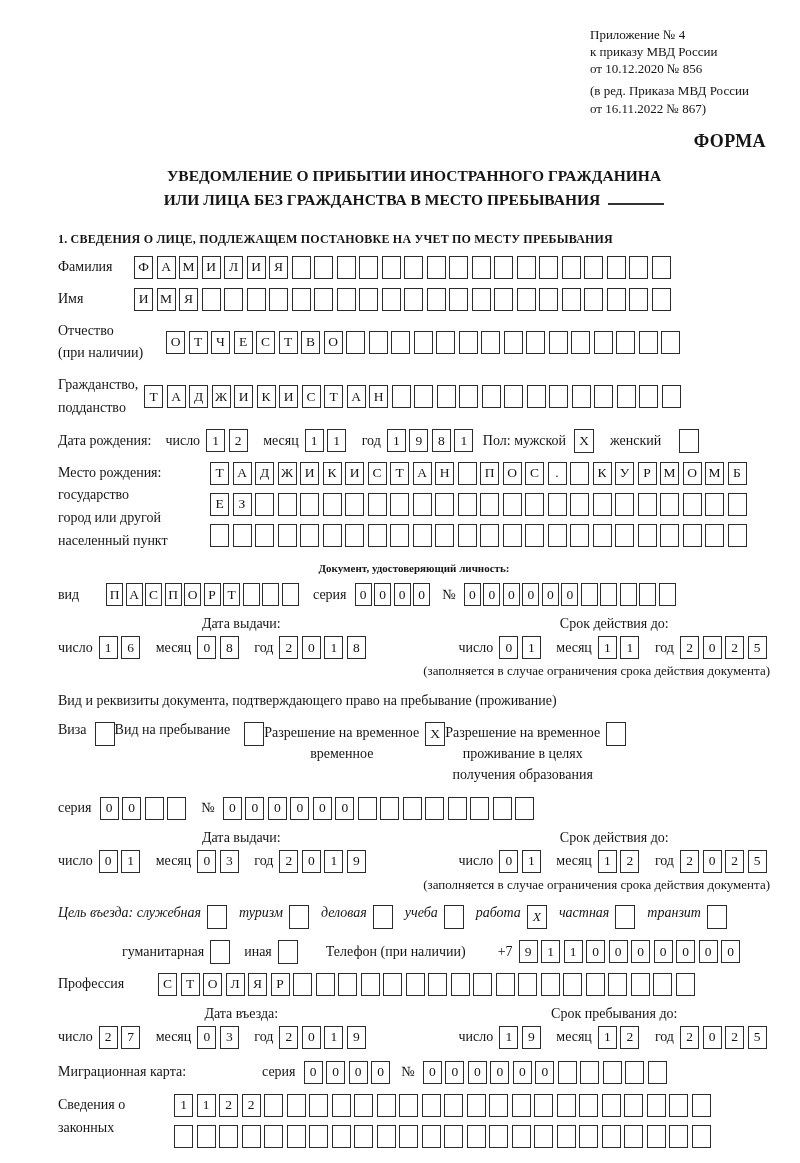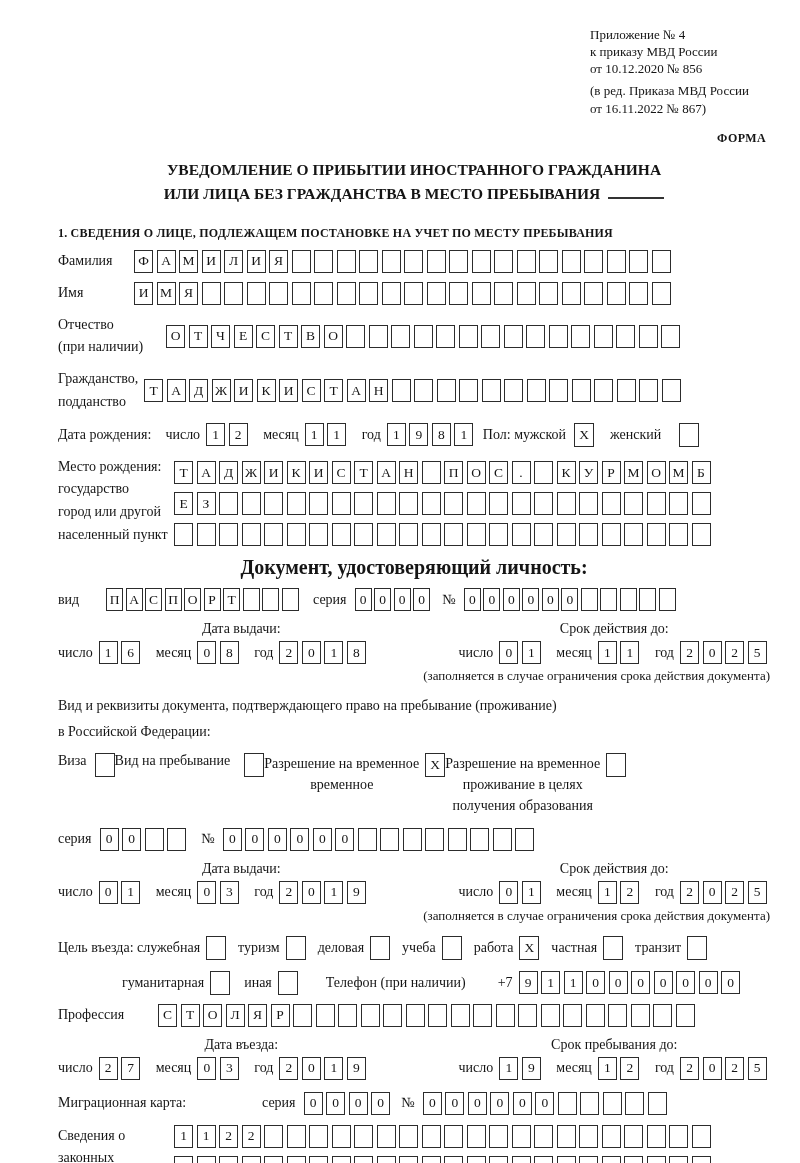--- a/index.html
+++ b/index.html
@@ -7,70 +7,70 @@
   body {
     width:800px; min-height:1163px;
     font-family:"Liberation Serif","DejaVu Serif",serif;
     font-size:14px; color:#151515;
   }
   .page { padding:26px 30px 18px 58px; }
 
   
   .appendix { margin-left:532px; width:215px; font-size:13px; line-height:1.32; }
   .appendix .gap { height:5px; }
-  .forma { text-align:right; font-weight:bold; font-size:12px; margin:14px 4px 0 0; letter-spacing:.4px; }
+  .forma { text-align:right; font-weight:bold; font-size:18px; margin:14px 4px 0 0; letter-spacing:.4px; }
 
   .title { text-align:center; font-weight:bold; font-size:15.5px; line-height:1.55; margin-top:12px; }
   .title .blank { display:inline-block; width:56px; height:13px; border-bottom:2px solid #333; margin-left:8px; }
 
   .sec-heading { font-weight:bold; font-size:12px; margin-top:20px; letter-spacing:.2px; }
 
   .row { display:flex; align-items:center; margin-top:9px; }
-  .row.start { align-items:flex-end; }
+  .row.start { align-items:flex-start;gap:36px; }
   .cells { display:flex; flex:none; }
   .cell {
     width:19px; height:23px; flex:none;
     border:1.5px solid #2c2c2c; background:#fff;
     display:flex; align-items:center; justify-content:center;
     font-size:13.5px; margin-right:3.5px;
   }
   .cells-sm .cell, .cell.sm { width:17px; margin-right:2.5px; }
   .cell.cb { width:20px; height:24px; margin:0 0 0 6px; }
 
   .lbl { flex:none; margin-right:8px; }
   .w68 { width:68px; } .w108 { width:108px; } .w86 { width:86px; }
   .mlbl { flex:none; line-height:1.62; }
   .mlbl.w116 { width:116px; }
 
   .stack { display:flex; flex-direction:column; }
   .stack .cells { margin-top:0; }
   .stack .cells + .cells { margin-top:8px; }
 
-  .center-bold { text-align:center; font-weight:bold; margin-top:10px; font-size:20px; }
+  .center-bold { text-align:center; font-weight:bold; margin-top:10px; font-size:11px; }
 
   .dg { display:flex; align-items:center; }
   .dg .lbl { margin-right:6px; }
   .dg .cells { margin-right:12px; }
   .dg .cells:last-child { margin-right:0; }
 
   .dates { display:flex; margin-top:10px;gap:20px; }
   .dcol { }
   .dcol.left { width:378px; }
   .dcol.right { margin-left:14px; }
   .dhead { text-align:center; margin-bottom:4px; }
   .note { text-align:right; font-size:13px; margin-top:4px; }
 
   .intro { margin-top:11px; line-height:1.55; }
 
   .permit-row { display:flex; align-items:flex-start; margin-top:10px; justify-content:flex-start; }
   .permit-seg { display:flex; align-items:flex-start; }
   .permit-txt { text-align:center; line-height:1.5; }
   .permit-row .cell.cb { margin-top:0; }
 
-  .purpose-row { display:flex; align-items:center; margin-top:12px; flex-wrap:nowrap; }
+  .purpose-row { display:flex; margin-top:12px; flex-wrap:nowrap;font-style:italic; }
   .purpose-row .lbl { margin:0 0 0 12px; }
   .purpose-row .lbl.first { margin-left:0; }
 
   .phone-row { display:flex; align-items:center; margin-top:11px; padding-left:64px; }
   .phone-row .lbl { margin-right:6px; }
   .phone-row .sp { width:26px; flex:none; }
 
   .reps { display:flex; align-items:flex-start; margin-top:10px; }
 </style>
 </head>
@@ -417,21 +417,20 @@
             <span class="cell">0</span>
             <span class="cell">2</span>
             <span class="cell">5</span>
           </span>
       </div>
     </div>
   </div>
   <div class="note">(заполняется в случае ограничения срока действия документа)</div>
 
   <div class="intro">Вид и реквизиты документа, подтверждающего право на пребывание (проживание)</div>
-  <div class="intro" style="margin-top:4px">в Российской Федерации:</div>
 
   <div class="permit-row">
     <span class="permit-seg">
       <span class="lbl" style="margin-right:2px">Виза</span>
       <span class="cell cb"></span>
     </span>
     <span class="permit-seg">
       <span class="lbl">Вид на пребывание</span>
       <span class="cell cb"></span>
     </span>

